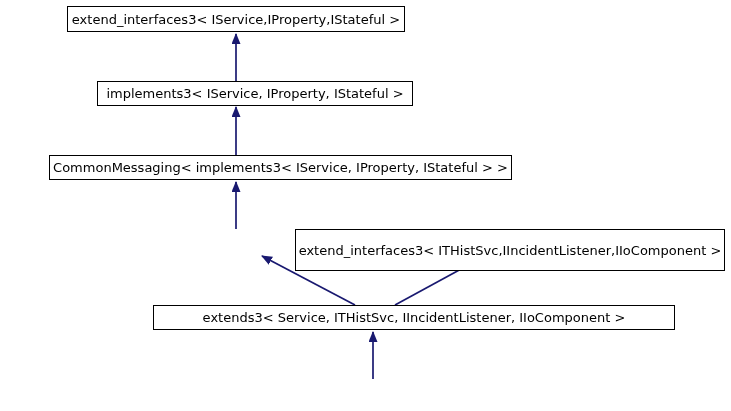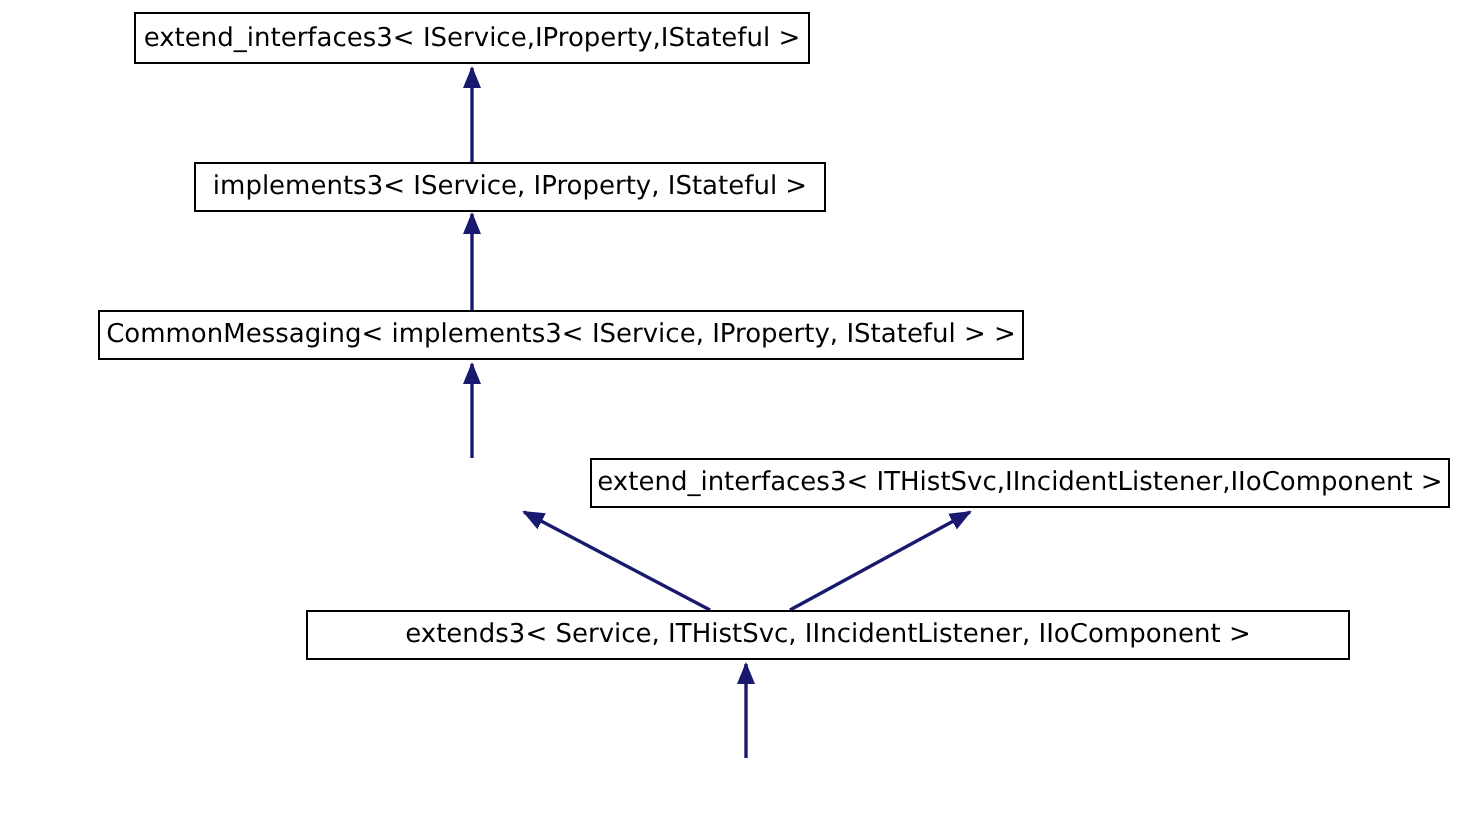--- a/index.html
+++ b/index.html
@@ -79,21 +79,21 @@
 
   <div class="node" style="left:97px;  top:81px;  width:316px; height:25px;">
     <span>implements3&lt; IService, IProperty, IStateful &gt;</span>
   </div>
 
   <div class="node" style="left:5px;   top:155px; width:463px; height:25px;margin-left:44px;">
     <span>CommonMessaging&lt; implements3&lt; IService, IProperty, IStateful &gt; &gt;</span>
   </div>
 
 
-  <div class="node" style="left:295px; top:229px; width:430px; height:25px;">
+  <div class="node" style="left:295px; top:229px; width:430px; height:42px;">
     <span>extend_interfaces3&lt; ITHistSvc,IIncidentListener,IIoComponent &gt;</span>
   </div>
 
   <div class="node" style="left:153px; top:305px; width:522px; height:25px;">
     <span>extends3&lt; Service, ITHistSvc, IIncidentListener, IIoComponent &gt;</span>
   </div>
 
 
 </div>
 

